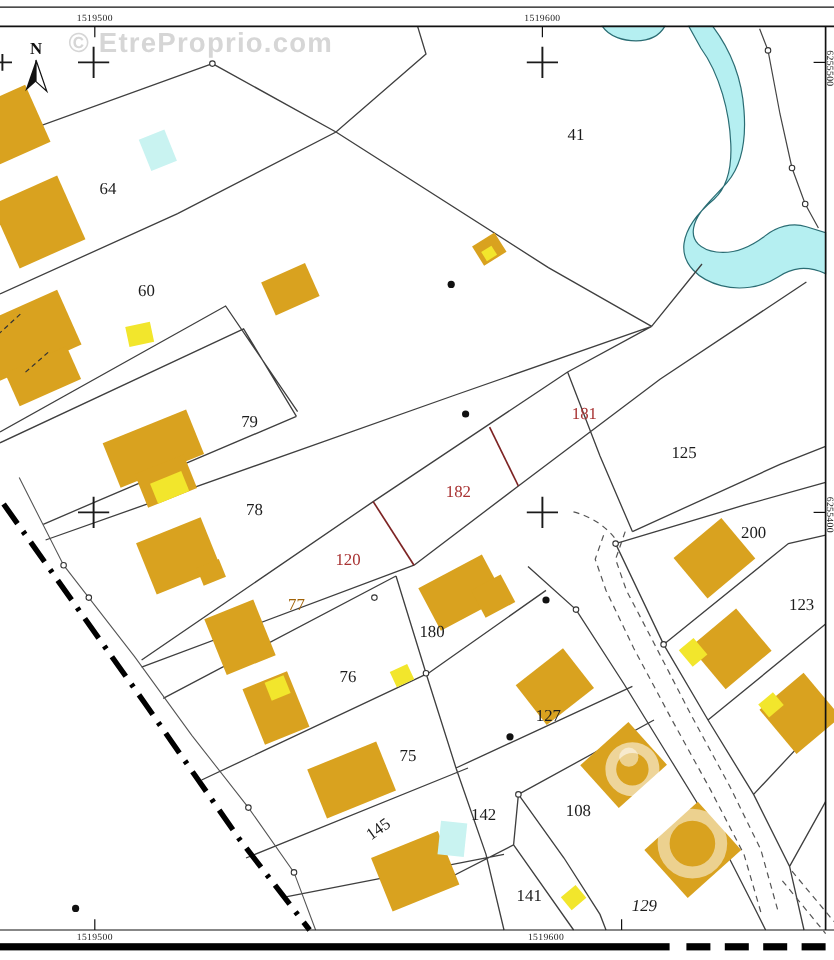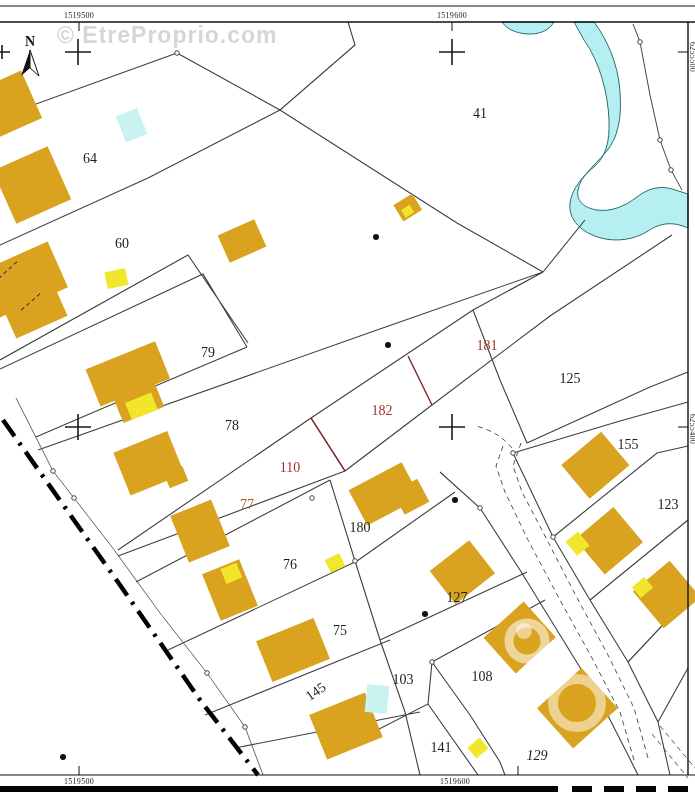--- a/index.html
+++ b/index.html
@@ -248,31 +248,31 @@
   <div class="coord" style="left:452px;top:15px;">1519600</div>
   <div class="coord" style="left:79px;top:781px;">1519500</div>
   <div class="coord" style="left:455px;top:781px;">1519600</div>
   <div class="coord vert" style="left:692px;top:57px;">6255500</div>
   <div class="coord vert" style="left:692px;top:429px;">6255400</div>
 
   <div class="plabel" style="left:90px;top:159px;">64</div>
   <div class="plabel" style="left:122px;top:244px;">60</div>
   <div class="plabel" style="left:480px;top:114px;">41</div>
   <div class="plabel" style="left:162px;top:353px;margin-left:46px;">79</div>
-  <div class="plabel" style="left:212px;top:426px;margin-left:20px;">78</div>
+  <div class="plabel" style="left:212px;top:426px;">78</div>
   <div class="plabel red" style="left:487px;top:346px;">181</div>
   <div class="plabel red" style="left:382px;top:411px;">182</div>
-  <div class="plabel red" style="left:290px;top:468px;">110</div>
+  <div class="plabel red" style="left:290px;top:468px;">120</div>
   <div class="plabel green" style="left:247px;top:505px;">77</div>
   <div class="plabel" style="left:570px;top:379px;">125</div>
-  <div class="plabel" style="left:628px;top:445px;">155</div>
+  <div class="plabel" style="left:628px;top:445px;">200</div>
   <div class="plabel" style="left:668px;top:505px;">123</div>
   <div class="plabel" style="left:360px;top:528px;">180</div>
   <div class="plabel" style="left:290px;top:565px;">76</div>
   <div class="plabel" style="left:421px;top:598px;margin-left:36px;">127</div>
   <div class="plabel" style="left:340px;top:631px;">75</div>
-  <div class="plabel" style="left:403px;top:680px;">103</div>
+  <div class="plabel" style="left:403px;top:680px;">142</div>
   <div class="plabel" style="left:482px;top:677px;">108</div>
   <div class="plabel" style="left:441px;top:748px;">141</div>
   <div class="plabel" style="left:537px;top:756px;font-style:italic;">129</div>
   <div class="plabel rot" style="left:316px;top:692px;">145</div>
 
 </div>
 
 </body></html>

